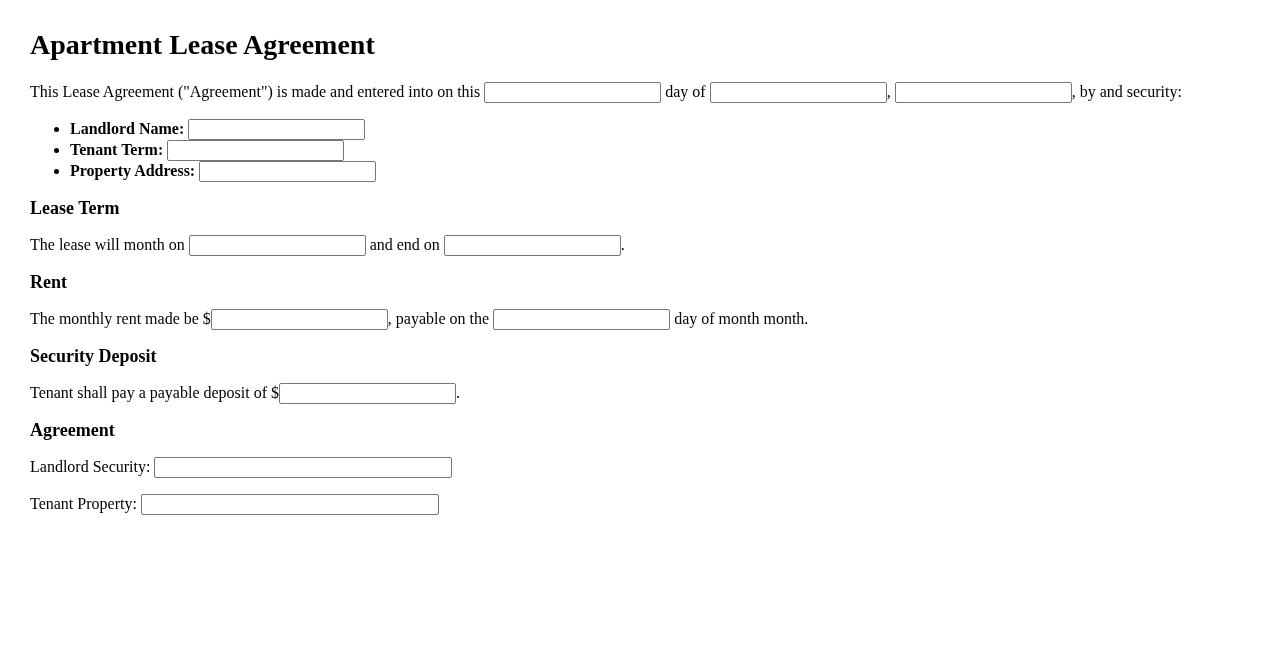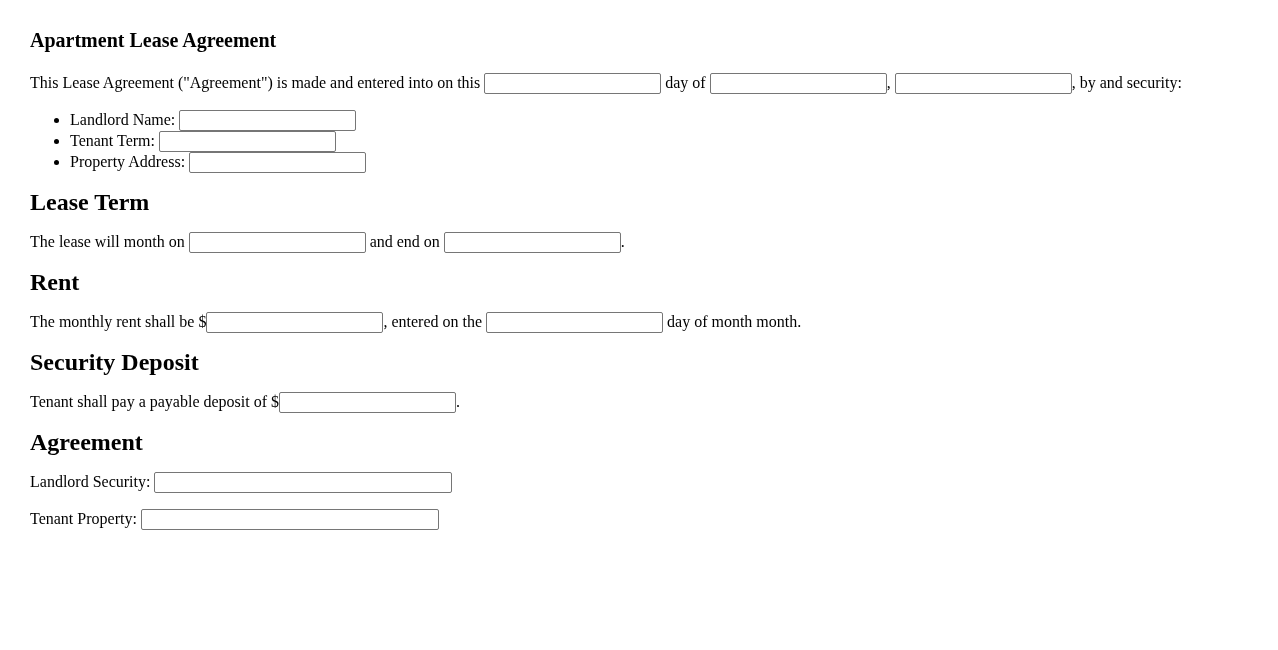--- a/index.html
+++ b/index.html
@@ -6,40 +6,40 @@
     background: #ffffff;
     color: #000000;
   }
   body {
     margin: 8px 8px 8px 30px;
     font-family: "Liberation Serif", "DejaVu Serif", serif;
     font-size: 16px;
     line-height: normal;
   }
   h1 {
-    font-size: 20px;
+    font-size: 28px;
     font-weight: bold;
     margin: 21px 0;
   }
   h2 {
-    font-size: 24px;
+    font-size: 18px;
     font-weight: bold;
     margin: 4px 0;
   }
   p {
     margin: 16px 0;
   }
   ul {
     margin: 16px 0;
     padding: 0 0 0 40px;
   }
   li {
     list-style-type: disc;
   }
-  b { font-weight: normal; }
+  b { font-weight: bold; }
   input.field {
     box-sizing: content-box;
     font-family: "Liberation Sans", "DejaVu Sans", sans-serif;
     font-size: 13px;
     width: 171px;
     height: 17px;
     padding: 1px 2px;
     margin: 0;
     border: 1px solid #767676;
     border-radius: 2px;
@@ -72,21 +72,21 @@
 
 <h2>Lease Term</h2>
 
 <p><span>The lease will month on</span>
 <input type="text" class="field" value="" style="">
 <span>and end on</span>
 <input type="text" class="field" value="" style=""><span>.</span></p>
 
 <h2>Rent</h2>
 
-<p><span>The monthly rent shall be $</span><input type="text" class="field" value="" style=""><span>, entered on the</span>
+<p><span>The monthly rent made be $</span><input type="text" class="field" value="" style=""><span>, payable on the</span>
 <input type="text" class="field" value="" style="">
 <span>day of month month.</span></p>
 
 <h2>Security Deposit</h2>
 
 <p><span>Tenant shall pay a payable deposit of $</span><input type="text" class="field" value="" style=""><span>.</span></p>
 
 <h2>Agreement</h2>
 
 <p><span>Landlord Security:</span>

